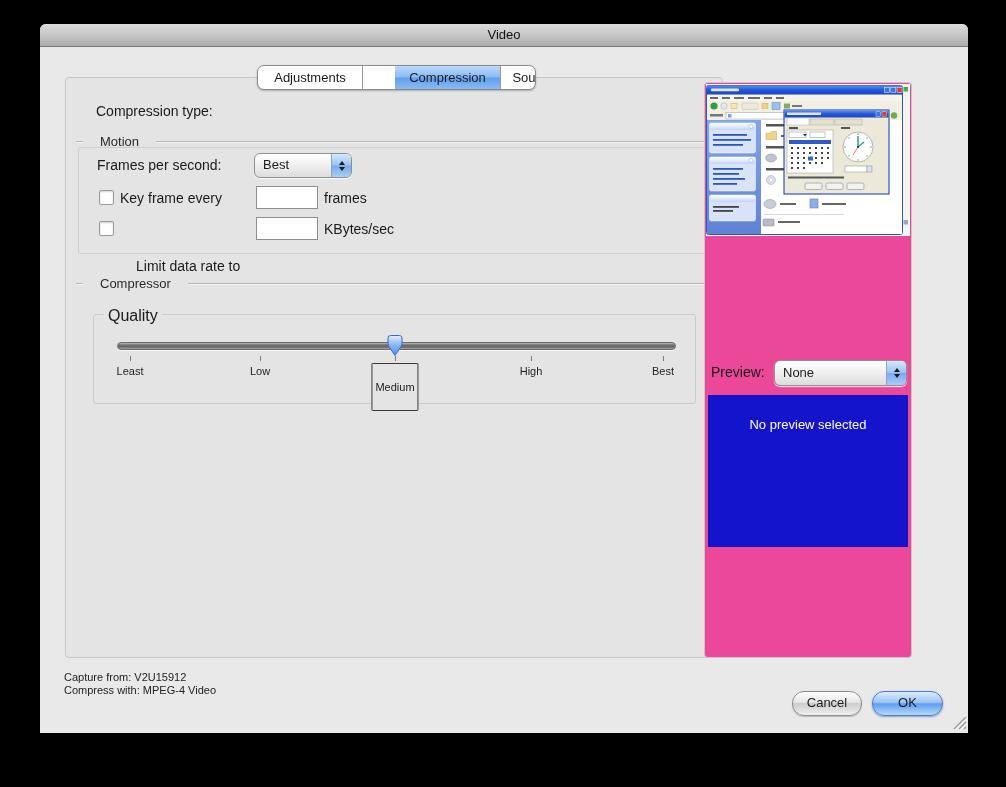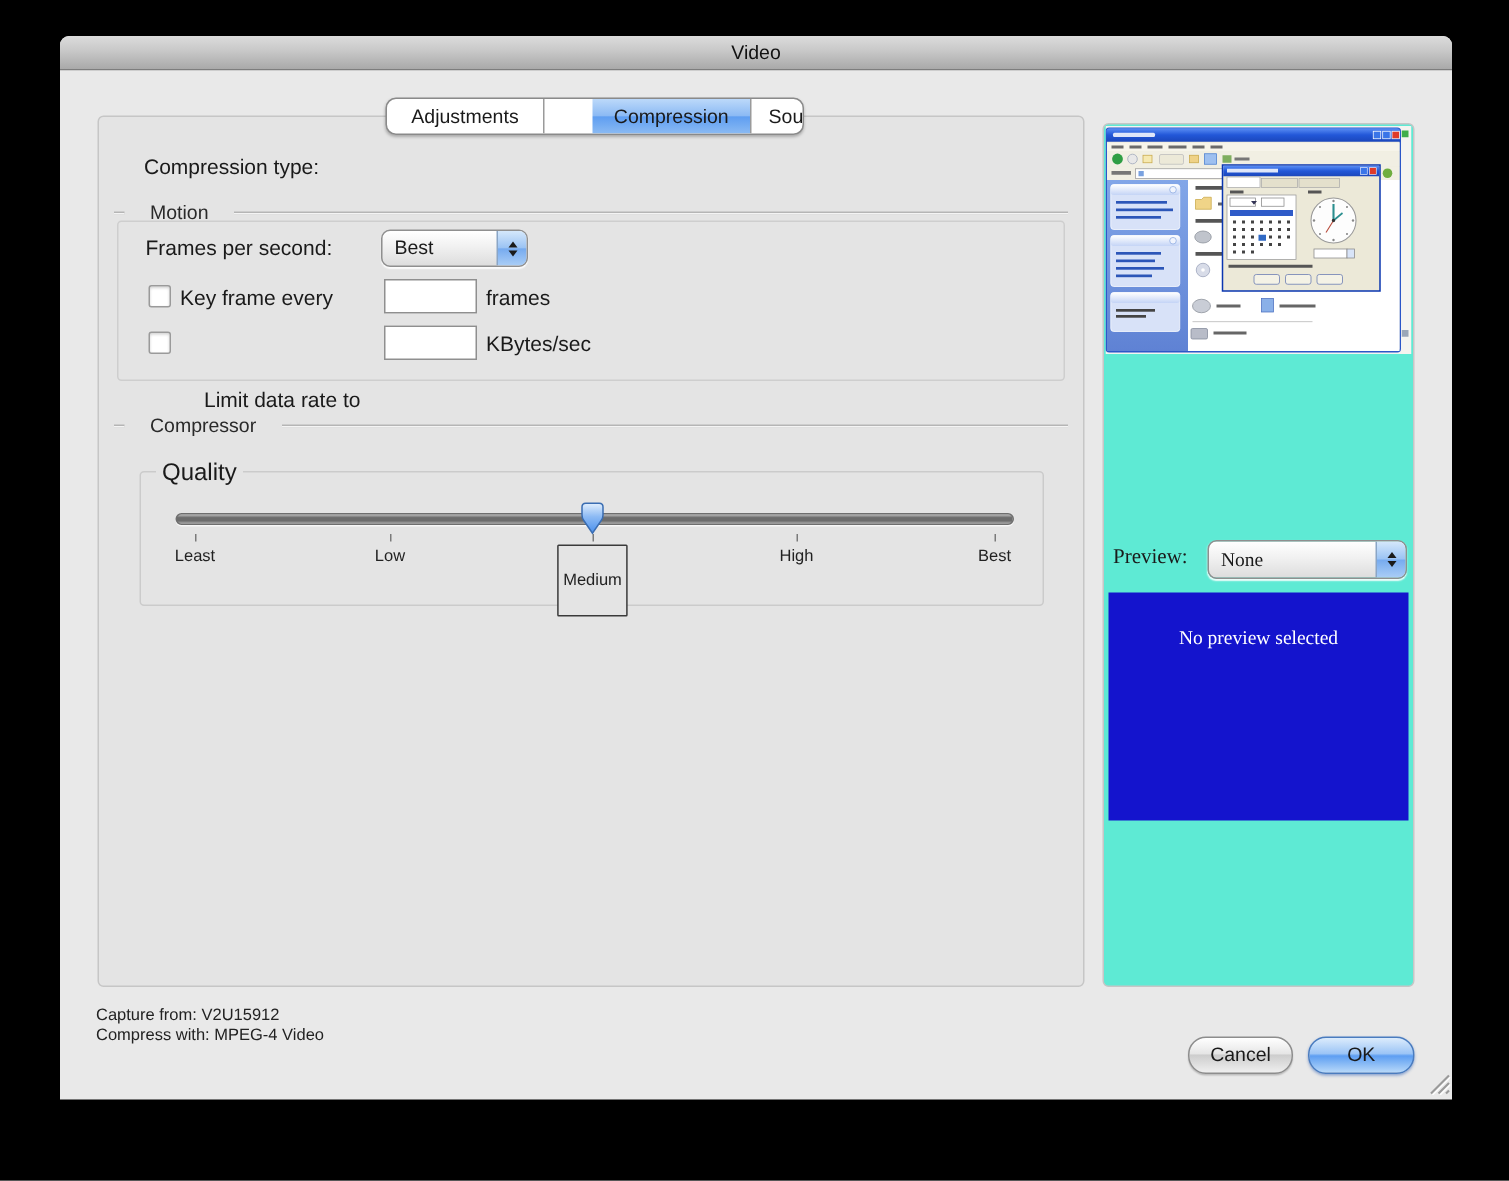--- a/index.html
+++ b/index.html
@@ -165,21 +165,21 @@
         <div class="tick" style="left:569px;top:41px;"></div>
 
         <div class="slabel" style="left:36px;top:50px;">Least</div>
         <div class="slabel" style="left:166px;top:50px;">Low</div>
         <div class="slabel boxed" style="left:301px;top:48px;">Medium</div>
         <div class="slabel" style="left:437px;top:50px;">High</div>
         <div class="slabel" style="left:569px;top:50px;">Best</div>
       </div>
     </div>
 
-    <div class="groupbox" style="left:695px;top:58px;width:206px;height:574px;background:#5eead4;font-family:Liberation Serif, serif;">
+    <div class="groupbox" style="left:664px;top:58px;width:206px;height:574px;background:#ec4899;">
 
       <svg style="position:absolute;left:1px;top:1px;" width="204" height="152" viewBox="0 0 204 152">
         <defs>
           <linearGradient id="xpb" x1="0" y1="0" x2="0" y2="1">
             <stop offset="0" stop-color="#5a8ef4"></stop>
               <stop offset=".5" stop-color="#2257d8"></stop>
               <stop offset="1" stop-color="#1b47bb"></stop>
           </linearGradient>
           <linearGradient id="pnl" x1="0" y1="0" x2="0" y2="1">
             <stop offset="0" stop-color="#82a6e8"></stop>

